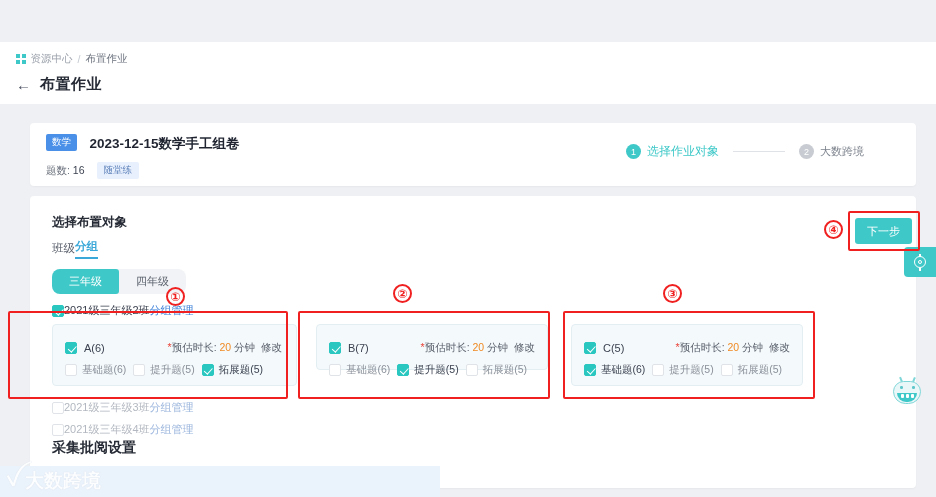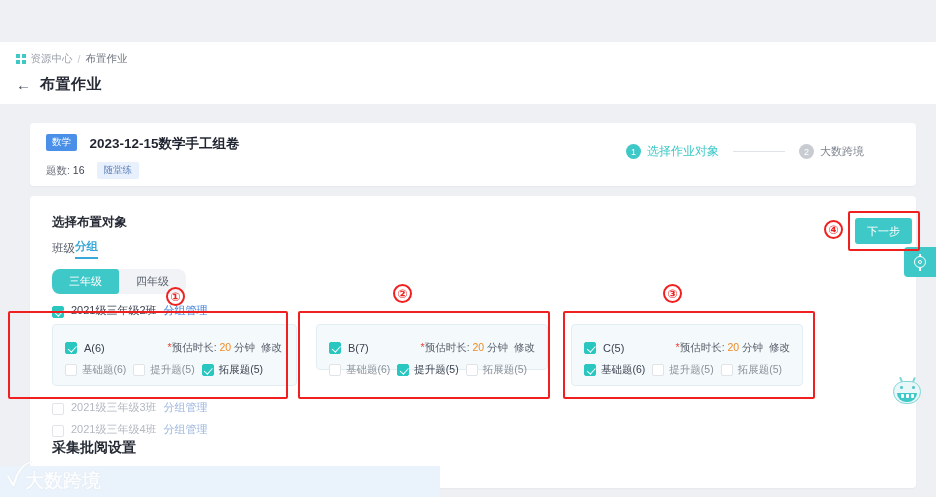--- a/index.html
+++ b/index.html
@@ -103,21 +103,21 @@
   .tab.sel { color: #3aa8d8; border-bottom: 2px solid #3aa8d8; font-weight: bold; }
   .grade-seg {
     position: absolute; left: 22px; top: 73px; display: flex;
     background: #f1f3f6; border-radius: 8px; overflow: hidden;
   }
   .seg { font-size: 11px; padding: 5px 17px; color: #5b616c; cursor: pointer; }
   .seg.on { background: #3fc8c8; color: #fff; border-radius: 3px; }
 
   
   .class-row {
-    position: absolute; display: flex; align-items: flex-end; gap: 7px; font-size: 11px;
+    position: absolute; display: flex; align-items: center; font-size: 11px;
   }
   .class-row .cname { color: #3c4250; }
   .class-row.dim .cname { color: #b3b8c0; }
   .manage { color: #3a7fd8; font-size: 11px; cursor: pointer; }
   .class-row.dim .manage { color: #9cb6dd; }
 
   .cb {
     width: 12px; height: 12px; border: 1px solid #cfd4dc; border-radius: 2px;
     background: #fff; display: inline-block; position: relative; flex: none; cursor: pointer;
   }

